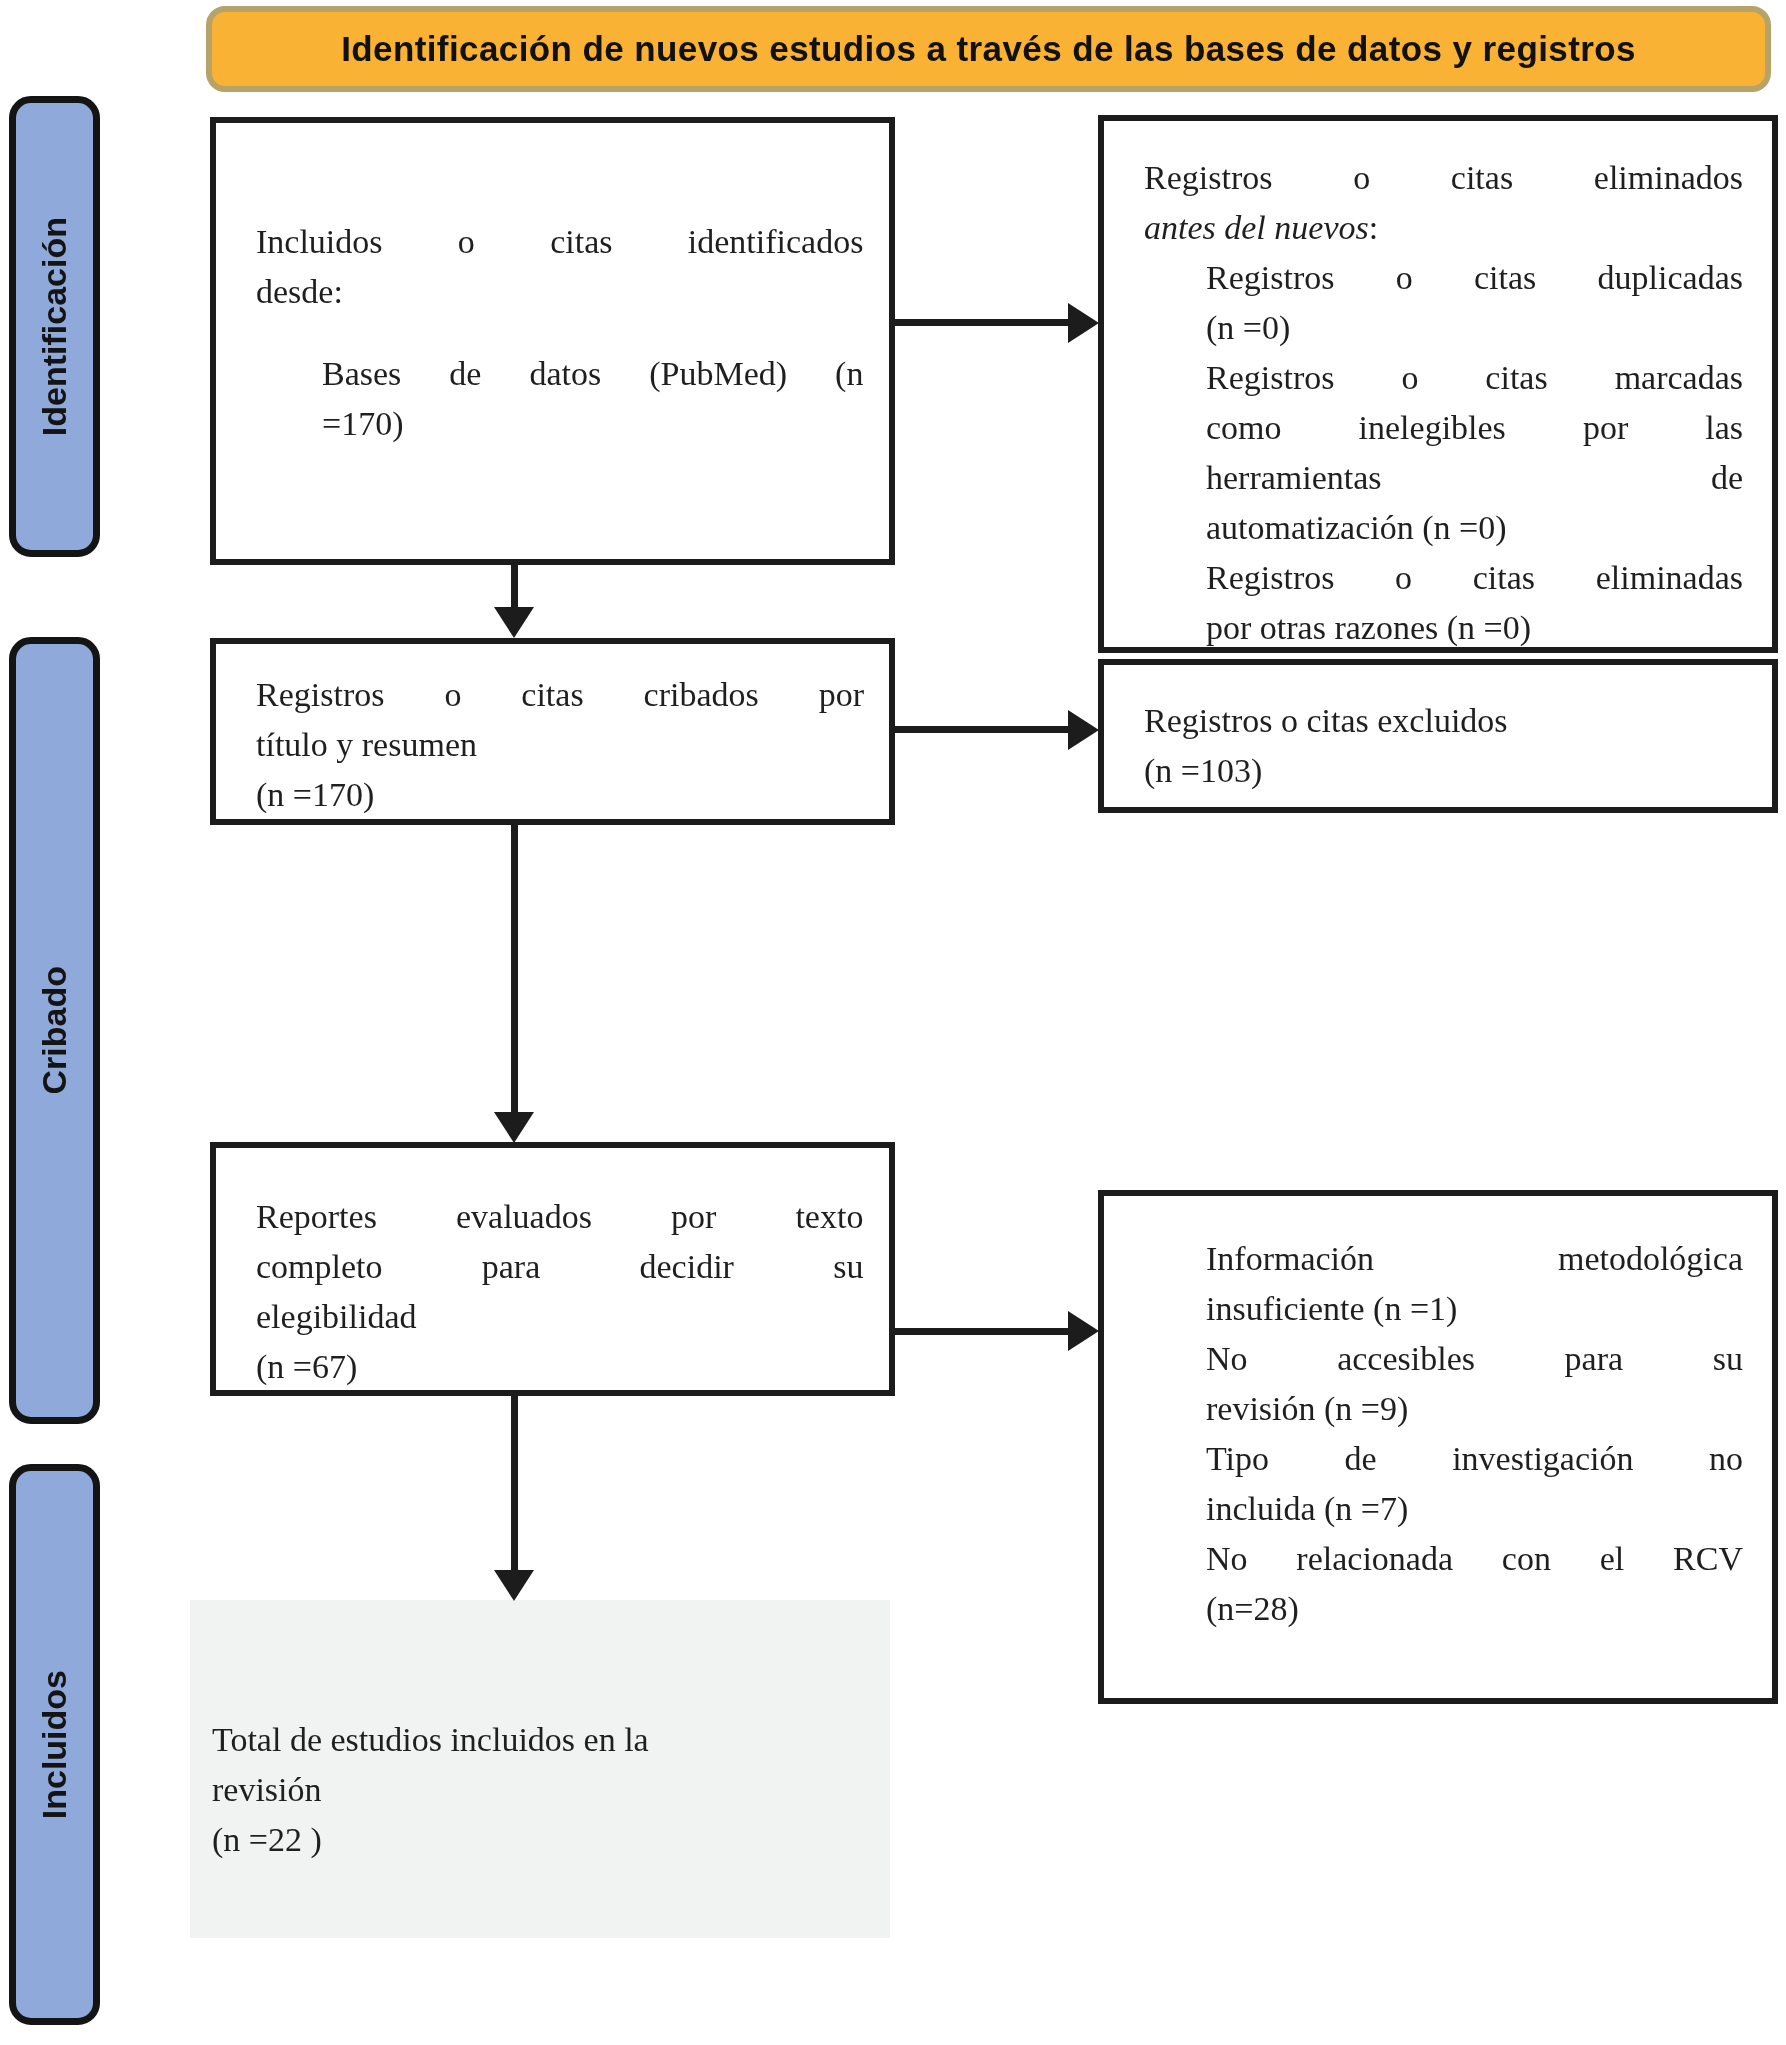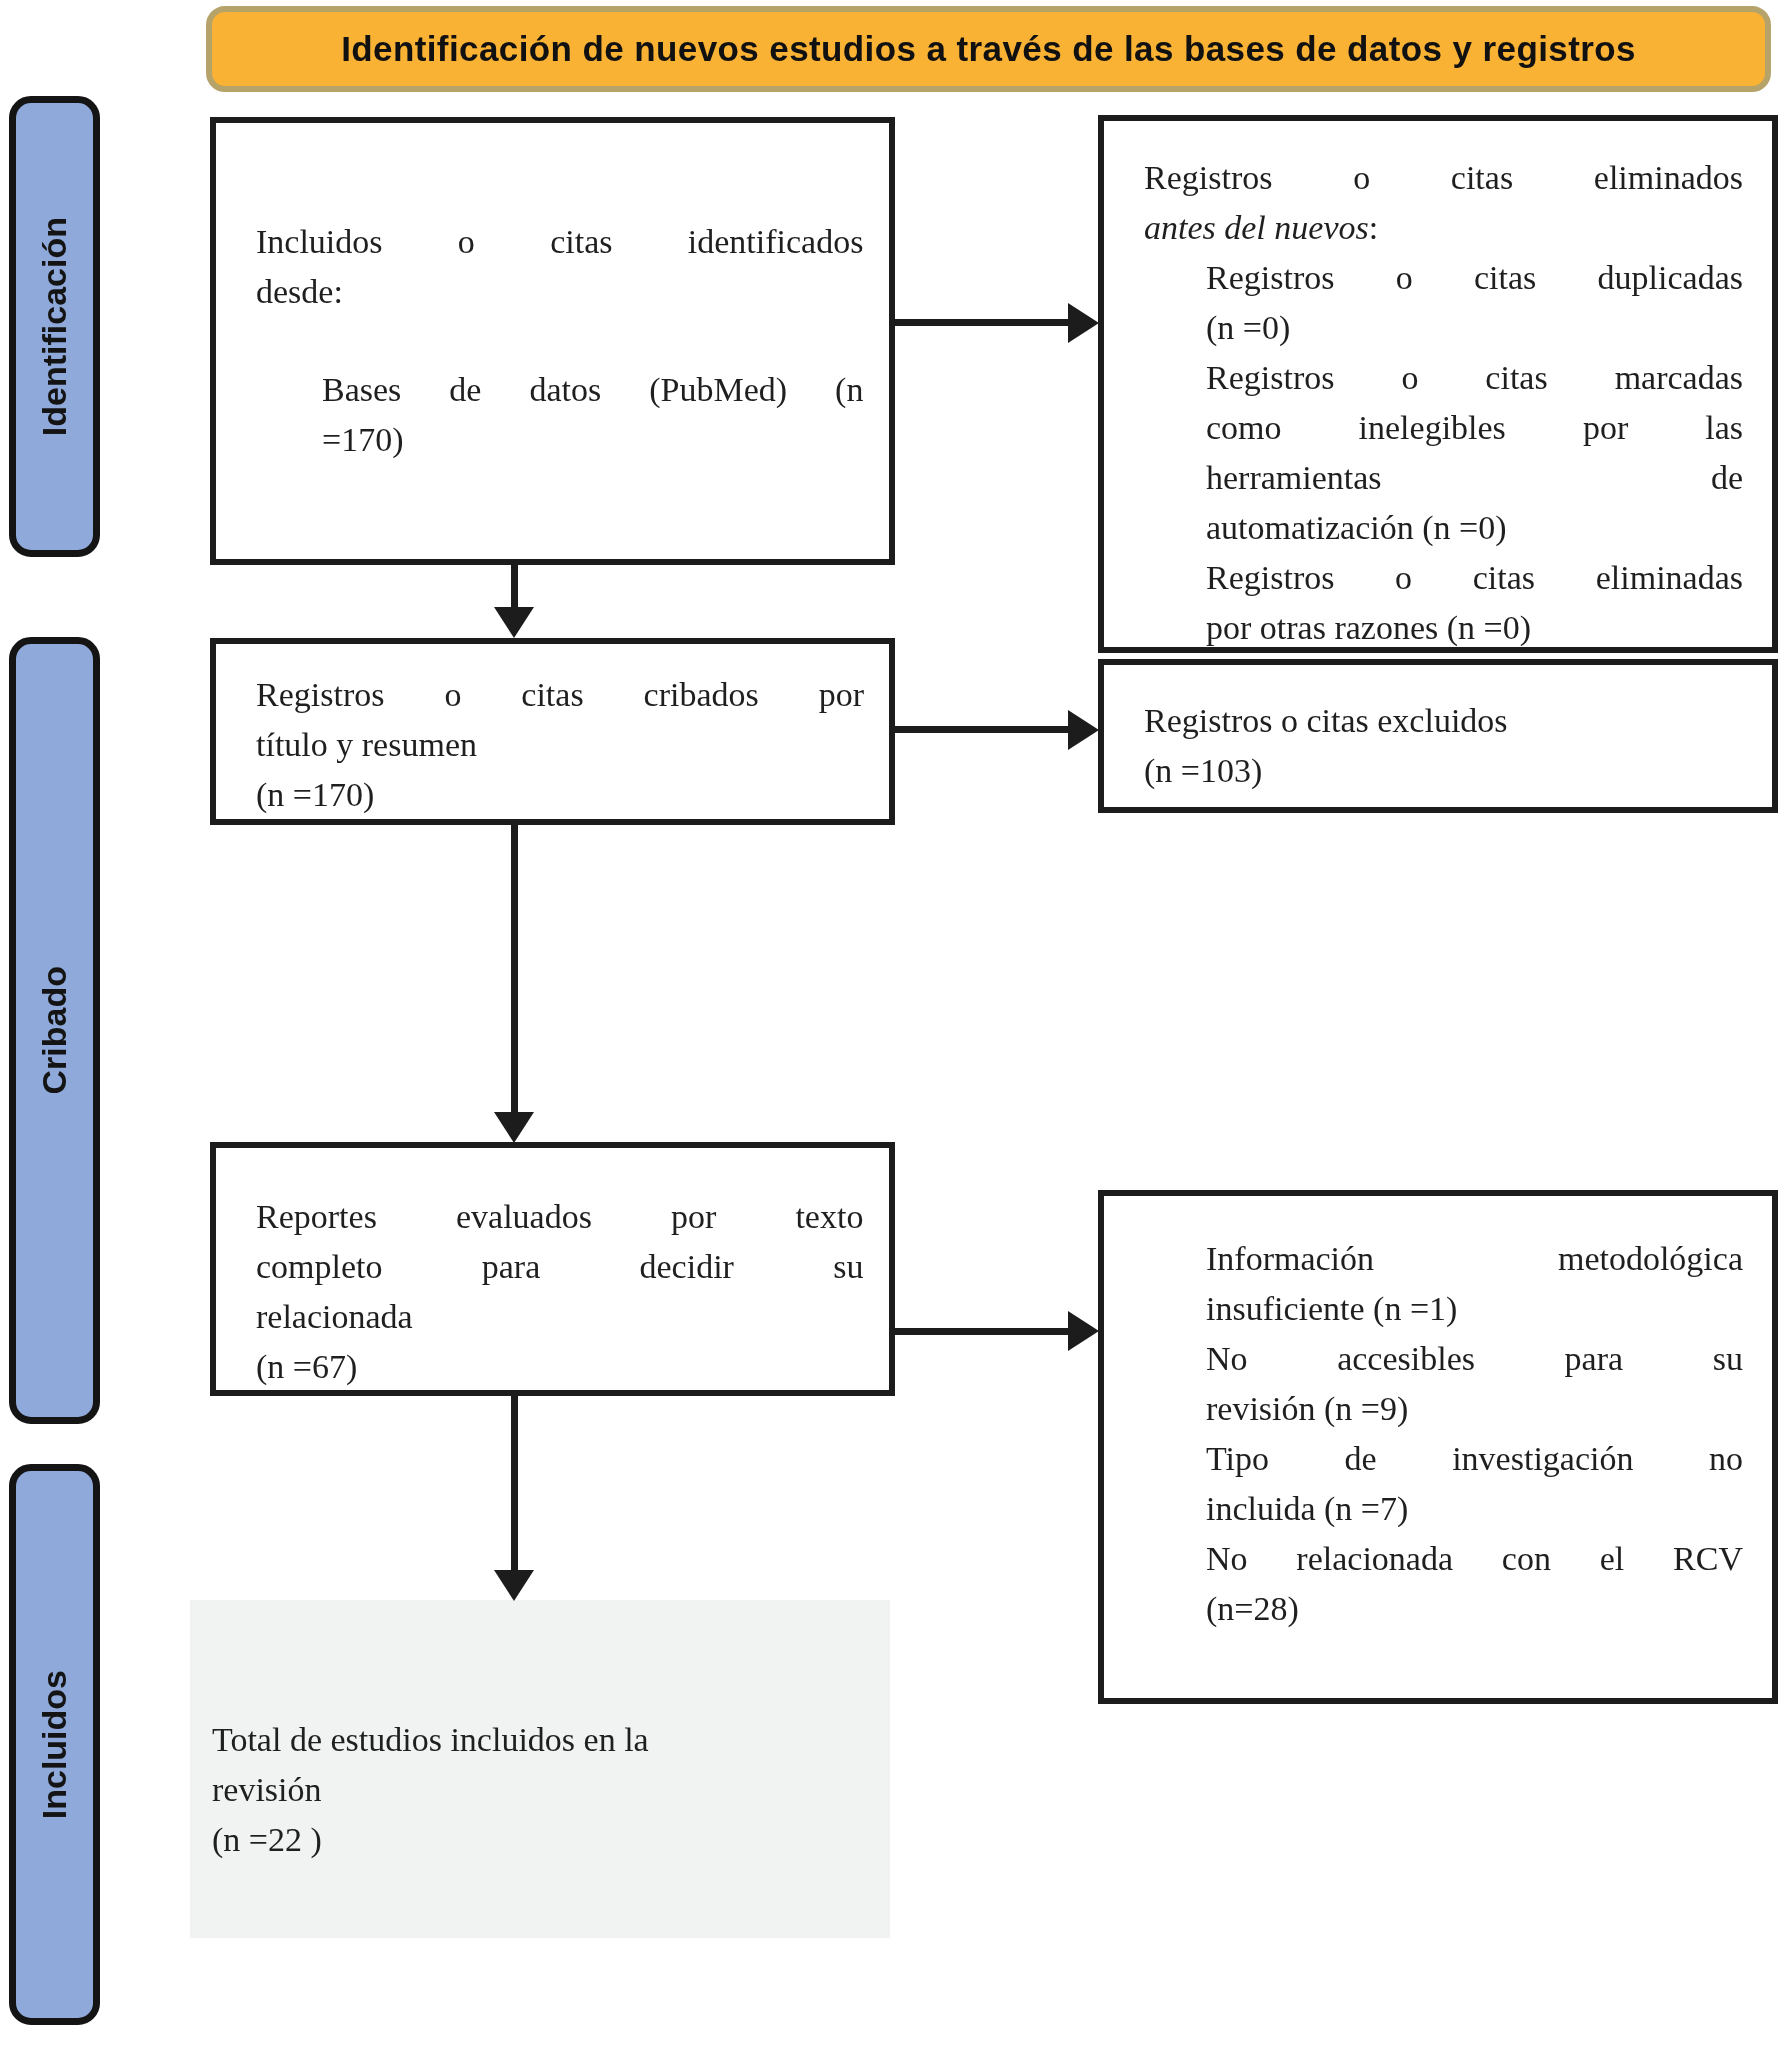--- a/index.html
+++ b/index.html
@@ -73,21 +73,21 @@
   .box3  .content{padding:44px 25.6px 0 40px;}
   .boxR3 .content{padding:38px 29px 0 40px;}
   .gray-box .content{padding:115px 29px 0 22px;}
   .line{
     font-size:34px;line-height:50px;color:var(--ink);
     text-align:left;white-space:normal;font-family:Liberation Serif, serif;
   }
   .jline{text-align:justify;text-align-last:justify;}
   .sub{margin-left:62px;}
   .box1 .sub{margin-left:66px;}
-  .gap-top{margin-top:48px;}
+  .gap-top{margin-top:32px;}
   .it{font-style:italic;}
   
   .shaft-v{position:absolute;width:7.3px;background:var(--box-border);}
   .shaft-h{position:absolute;height:7.3px;background:var(--box-border);}
   .head-down{
     position:absolute;width:0;height:0;
     border-left:20.5px solid transparent;border-right:20.5px solid transparent;
     border-top:31px solid var(--box-border);
   }
   .head-right{
@@ -151,21 +151,21 @@
     <div class="content">
       <div class="line">Registros o citas excluidos</div>
       <div class="line">(n =103)</div>
     </div>
   </div>
 
   <div class="box box3">
     <div class="content">
       <div class="line jline">Reportes evaluados por texto</div>
       <div class="line jline">completo para decidir su</div>
-      <div class="line">relacionada</div>
+      <div class="line">elegibilidad</div>
       <div class="line">(n =67)</div>
     </div>
   </div>
 
   <div class="box boxR3">
     <div class="content">
       <div class="line sub jline">Información metodológica</div>
       <div class="line sub">insuficiente (n =1)</div>
       <div class="line sub jline">No accesibles para su</div>
       <div class="line sub">revisión (n =9)</div>

